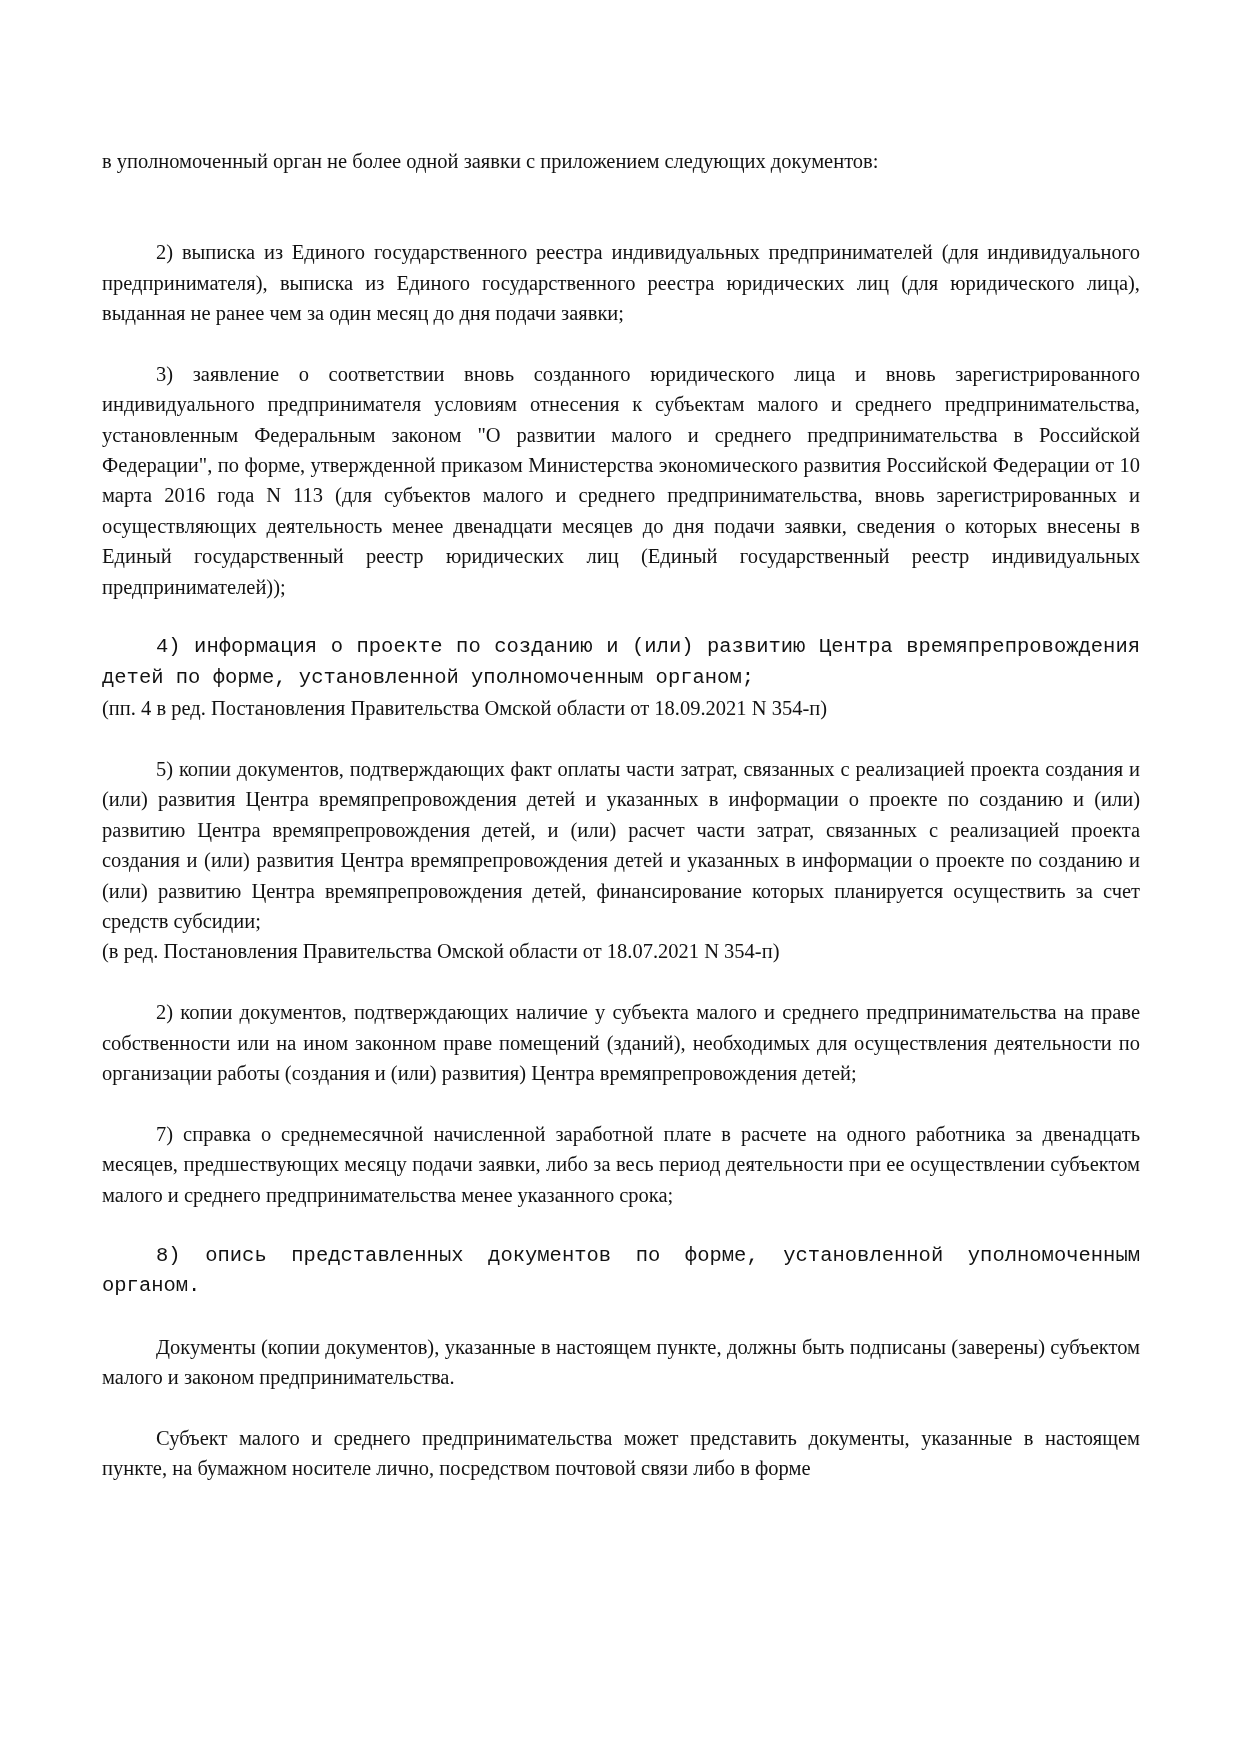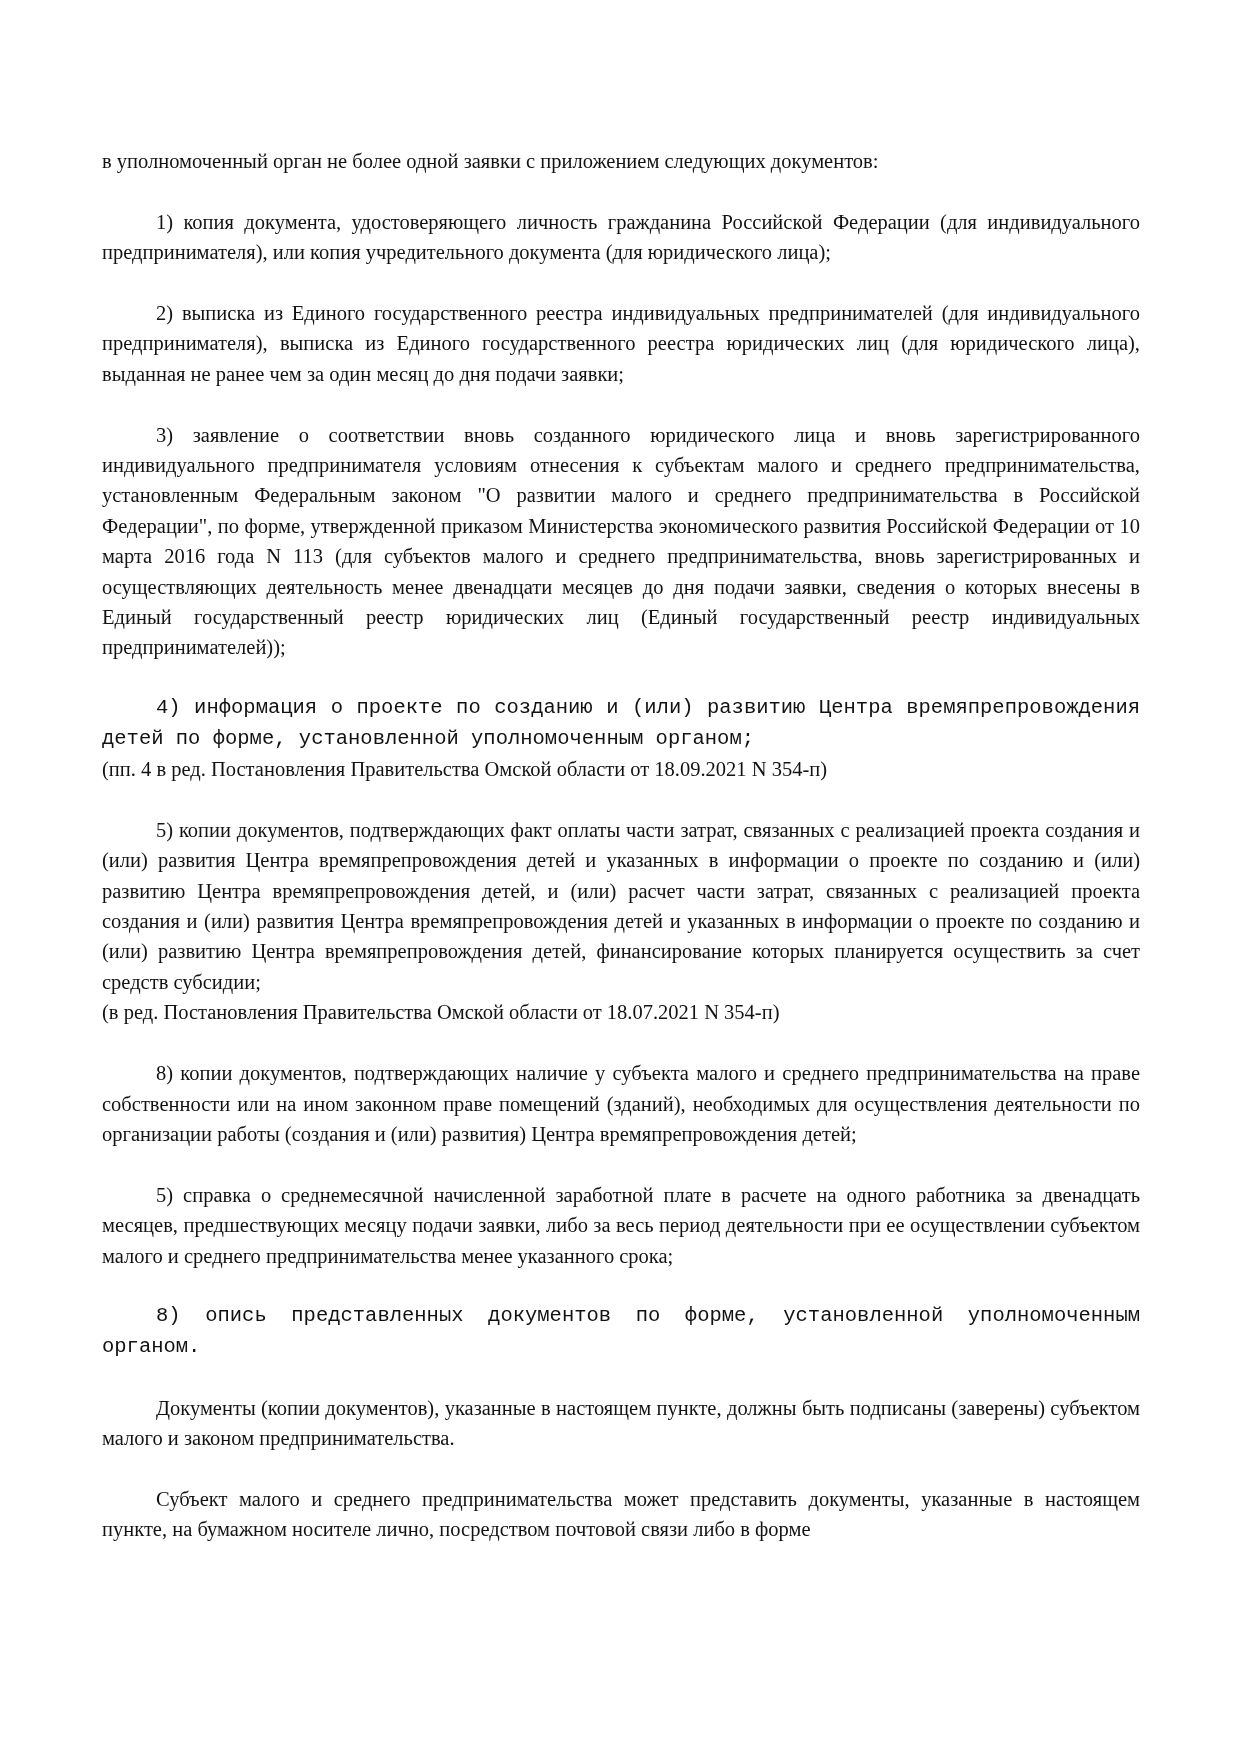--- a/index.html
+++ b/index.html
@@ -53,21 +53,20 @@
 </head>
 <body>
 
 <div class="page">
   <div class="content">
 
     <p class="flush">в уполномоченный орган не более одной заявки с приложением следующих документов:</p>
 
     <div class="gap"></div>
 
-    <p class="indent">1) копия документа, удостоверяющего личность гражданина Российской Федерации (для индивидуального предпринимателя), или копия учредительного документа (для юридического лица);</p>
 
     <div class="gap"></div>
 
     <p class="indent">2) выписка из Единого государственного реестра индивидуальных предпринимателей (для индивидуального предпринимателя), выписка из Единого государственного реестра юридических лиц (для юридического лица), выданная не ранее чем за один месяц до дня подачи заявки;</p>
 
     <div class="gap"></div>
 
     <p class="indent">3) заявление о соответствии вновь созданного юридического лица и вновь зарегистрированного индивидуального предпринимателя условиям отнесения к субъектам малого и среднего предпринимательства, установленным Федеральным законом "О развитии малого и среднего предпринимательства в Российской Федерации", по форме, утвержденной приказом Министерства экономического развития Российской Федерации от 10 марта 2016 года N 113 (для субъектов малого и среднего предпринимательства, вновь зарегистрированных и осуществляющих деятельность менее двенадцати месяцев до дня подачи заявки, сведения о которых внесены в Единый государственный реестр юридических лиц (Единый государственный реестр индивидуальных предпринимателей));</p>
 
     <div class="gap"></div>
@@ -75,25 +74,25 @@
     <p class="indent nolast">4) информация о проекте по созданию и (или) развитию Центра времяпрепровождения детей по форме, установленной уполномоченным органом;</p>
     <p class="flush">(пп. 4 в ред. Постановления Правительства Омской области от 18.09.2021 N 354-п)</p>
 
     <div class="gap"></div>
 
     <p class="indent">5) копии документов, подтверждающих факт оплаты части затрат, связанных с реализацией проекта создания и (или) развития Центра времяпрепровождения детей и указанных в информации о проекте по созданию и (или) развитию Центра времяпрепровождения детей, и (или) расчет части затрат, связанных с реализацией проекта создания и (или) развития Центра времяпрепровождения детей и указанных в информации о проекте по созданию и (или) развитию Центра времяпрепровождения детей, финансирование которых планируется осуществить за счет средств субсидии;</p>
     <p class="flush">(в ред. Постановления Правительства Омской области от 18.07.2021 N 354-п)</p>
 
     <div class="gap"></div>
 
-    <p class="indent">8) копии документов, подтверждающих наличие у субъекта малого и среднего предпринимательства на праве собственности или на ином законном праве помещений (зданий), необходимых для осуществления деятельности по организации работы (создания и (или) развития) Центра времяпрепровождения детей;</p>
+    <p class="indent">2) копии документов, подтверждающих наличие у субъекта малого и среднего предпринимательства на праве собственности или на ином законном праве помещений (зданий), необходимых для осуществления деятельности по организации работы (создания и (или) развития) Центра времяпрепровождения детей;</p>
 
     <div class="gap"></div>
 
-    <p class="indent">5) справка о среднемесячной начисленной заработной плате в расчете на одного работника за двенадцать месяцев, предшествующих месяцу подачи заявки, либо за весь период деятельности при ее осуществлении субъектом малого и среднего предпринимательства менее указанного срока;</p>
+    <p class="indent">7) справка о среднемесячной начисленной заработной плате в расчете на одного работника за двенадцать месяцев, предшествующих месяцу подачи заявки, либо за весь период деятельности при ее осуществлении субъектом малого и среднего предпринимательства менее указанного срока;</p>
 
     <div class="gap"></div>
 
     <p class="indent nolast">8) опись представленных документов по форме, установленной уполномоченным органом.</p>
 
     <div class="gap"></div>
 
     <p class="indent">Документы (копии документов), указанные в настоящем пункте, должны быть подписаны (заверены) субъектом малого и законом предпринимательства.</p>
 
     <div class="gap"></div>

